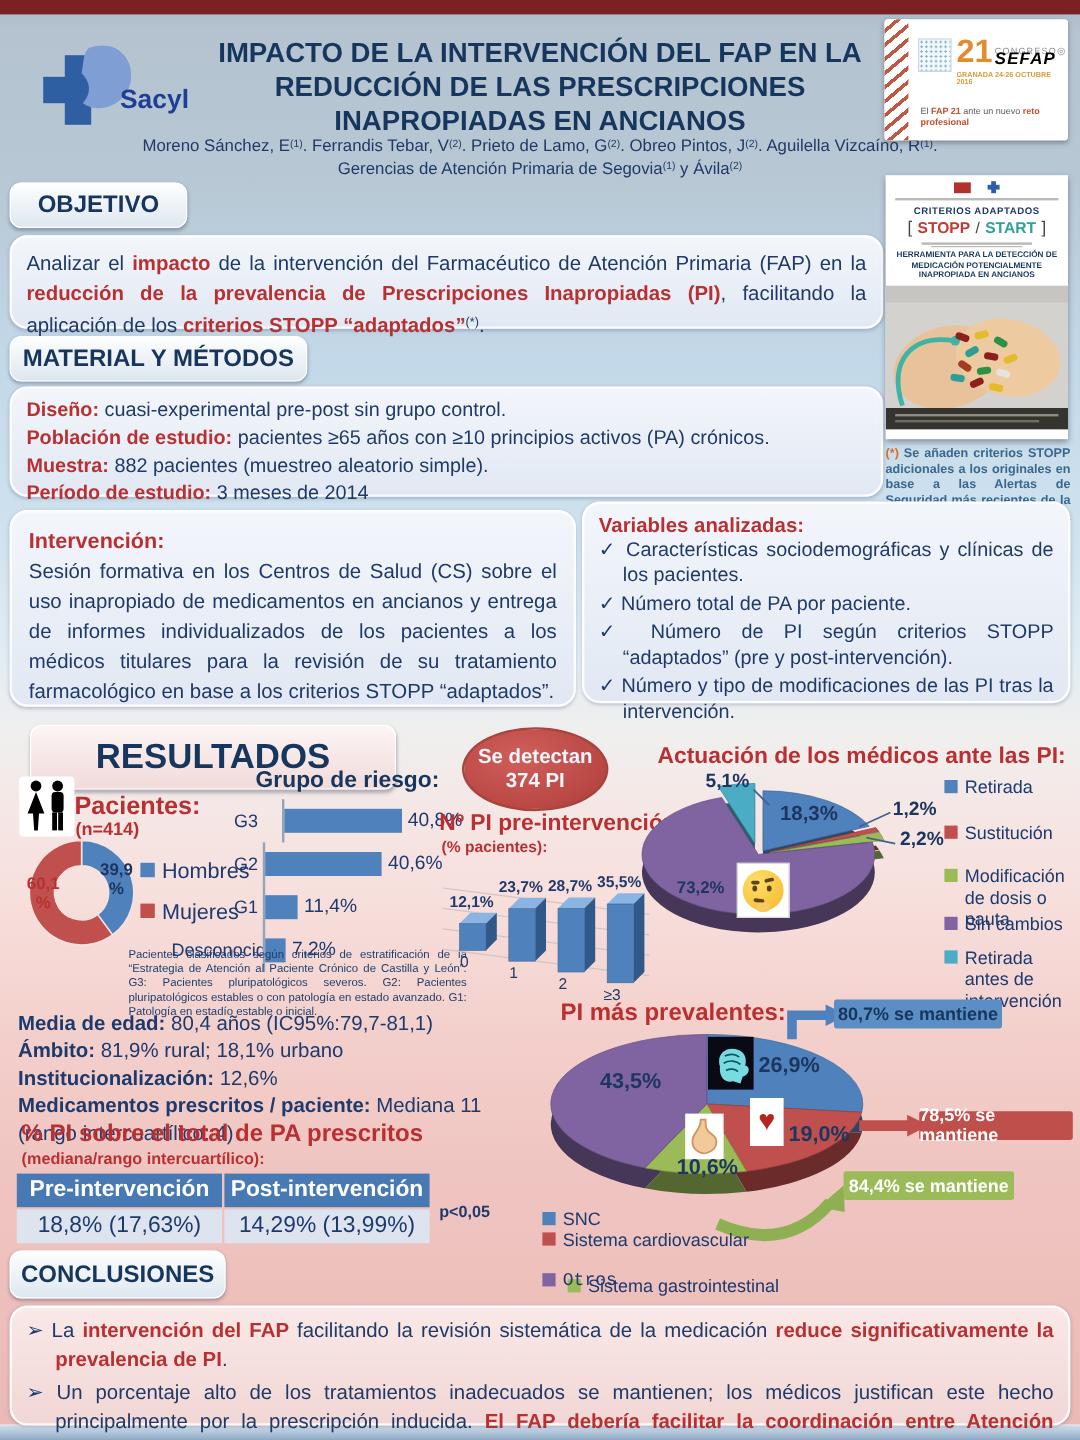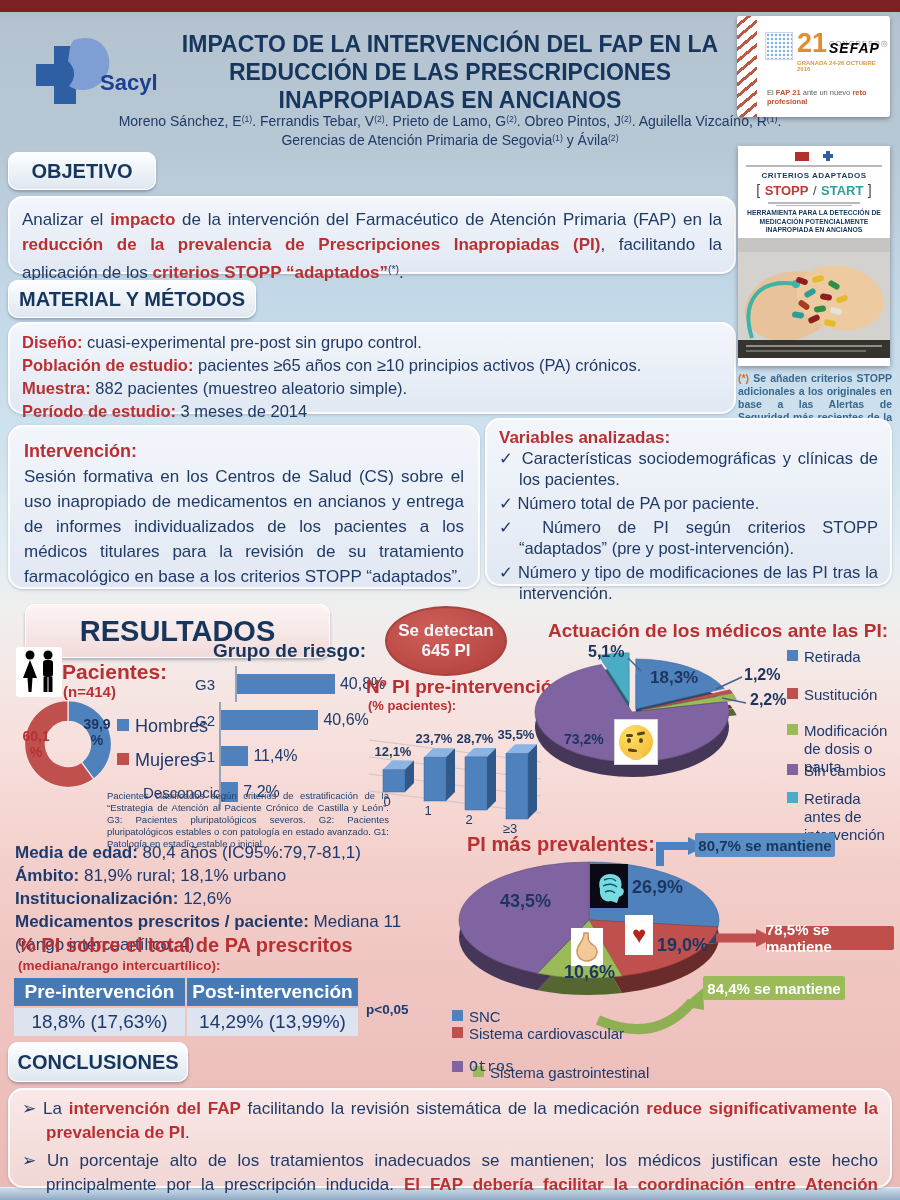--- a/index.html
+++ b/index.html
@@ -224,21 +224,21 @@
           <span style="font-size: 16px; margin-left: 5px;">7,2%</span>
         </div>
       </div>
     </div>
   <div class="abs jtext" style="left:107px;top:790px;width:282px;font-size:9.5px;line-height:12px;color:#20406e;">Pacientes clasificados según criterios de estratificación de la “Estrategia de Atención al Paciente Crónico de Castilla y León”. G3: Pacientes pluripatológicos severos. G2: Pacientes pluripatológicos estables o con patología en estado avanzado. G1: Patología en estadío estable o inicial.</div>
 
   <div class="abs" style="left:385px;top:606px;width:118px;height:66px;border-radius:50%;
               background:radial-gradient(ellipse at 40% 35%, #d05f5a, #b94743 70%, #a23c39);
               border:2px solid #a8433f;display:flex;flex-direction:column;align-items:center;justify-content:center;color:#f2f5fb;font-weight:bold;">
     <div style="font-size:17px;">Se detectan</div>
-    <div style="font-size:17px;">645 PI</div>
+    <div style="font-size:17px;">374 PI</div>
   </div>
 
   <div class="abs redhead" style="left:360px;top:676px;width:210px;text-align:center;font-size:19px;">Nº PI pre-intervención</div>
   <div class="abs redhead" style="left:368px;top:698px;font-size:13px;">(% pacientes):</div>
   <svg id="prepi-svg" class="abs" style="left:363px;top:706px;" width="200" height="130" viewBox="0 0 200 130">
       <line x1="6" y1="34" x2="178" y2="56" stroke="#cfc4c4" stroke-width="1"></line>
       <line x1="6" y1="51" x2="178" y2="73" stroke="#cfc4c4" stroke-width="1"></line>
       <line x1="6" y1="68" x2="178" y2="90" stroke="#cfc4c4" stroke-width="1"></line>
       <line x1="6" y1="85" x2="178" y2="107" stroke="#cfc4c4" stroke-width="1"></line>
       <polygon points="20,63.614999999999995 29,54.614999999999995 51,54.614999999999995 42,63.614999999999995" fill="#8cb4e2"></polygon>

